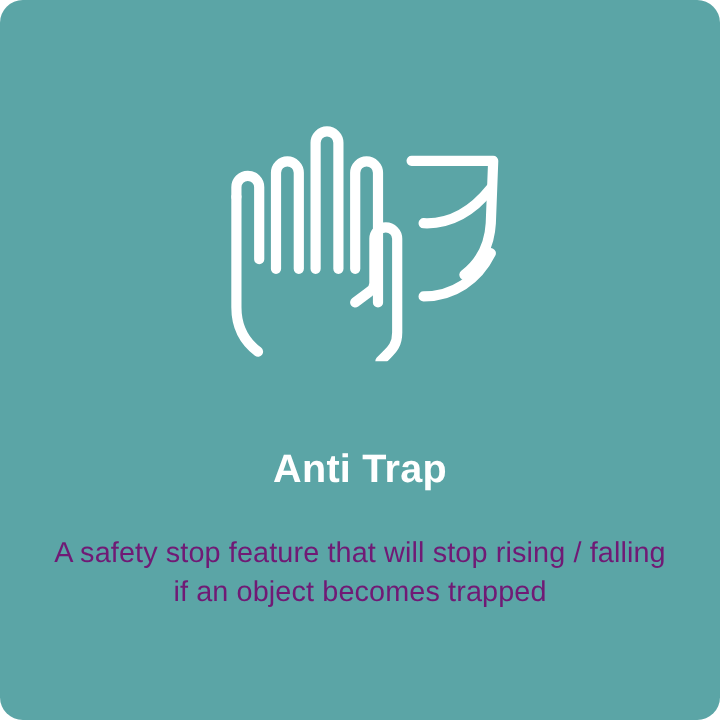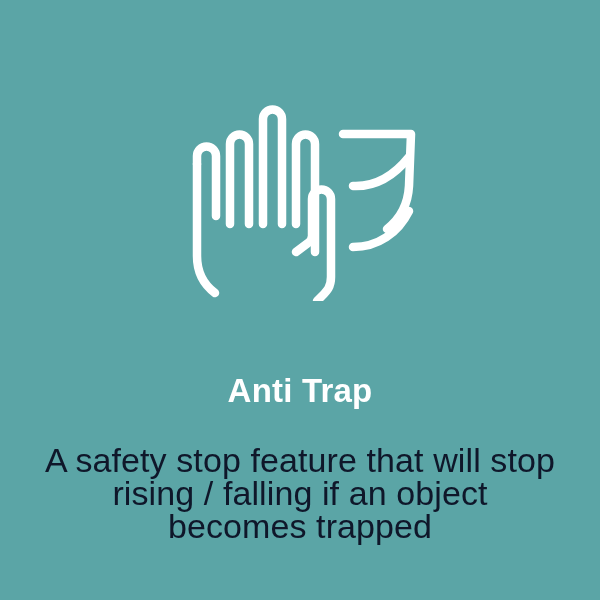--- a/index.html
+++ b/index.html
@@ -15,20 +15,21 @@
 
   .feature-card {
     position: relative;
     width: 600px;
     height: 600px;
     background: #5ba5a6;
     box-sizing: border-box;
     display: flex;
     flex-direction: column;
     align-items: center;
+    border-radius: 19px;
   }
 
   .icon-area {
     position: absolute;
     top: 78px;
     left: 0;
     width: 600px;
     height: 230px;
     display: flex;
     align-items: center;
@@ -54,22 +55,22 @@
     line-height: 38px;
     margin: 0;
   }
 
   .card-description {
     position: absolute;
     top: 444px;
     left: 0;
     width: 600px;
     text-align: center;
-    color: #0f172a;
-    font-size: 34px;
+    color: #701a75;
+    font-size: 24px;
     font-weight: normal;
     line-height: 33px;
     letter-spacing: 0.1px;
     margin: 0;
     padding: 0 40px;
     box-sizing: border-box;
   }
 </style>
 </head>
 <body>

